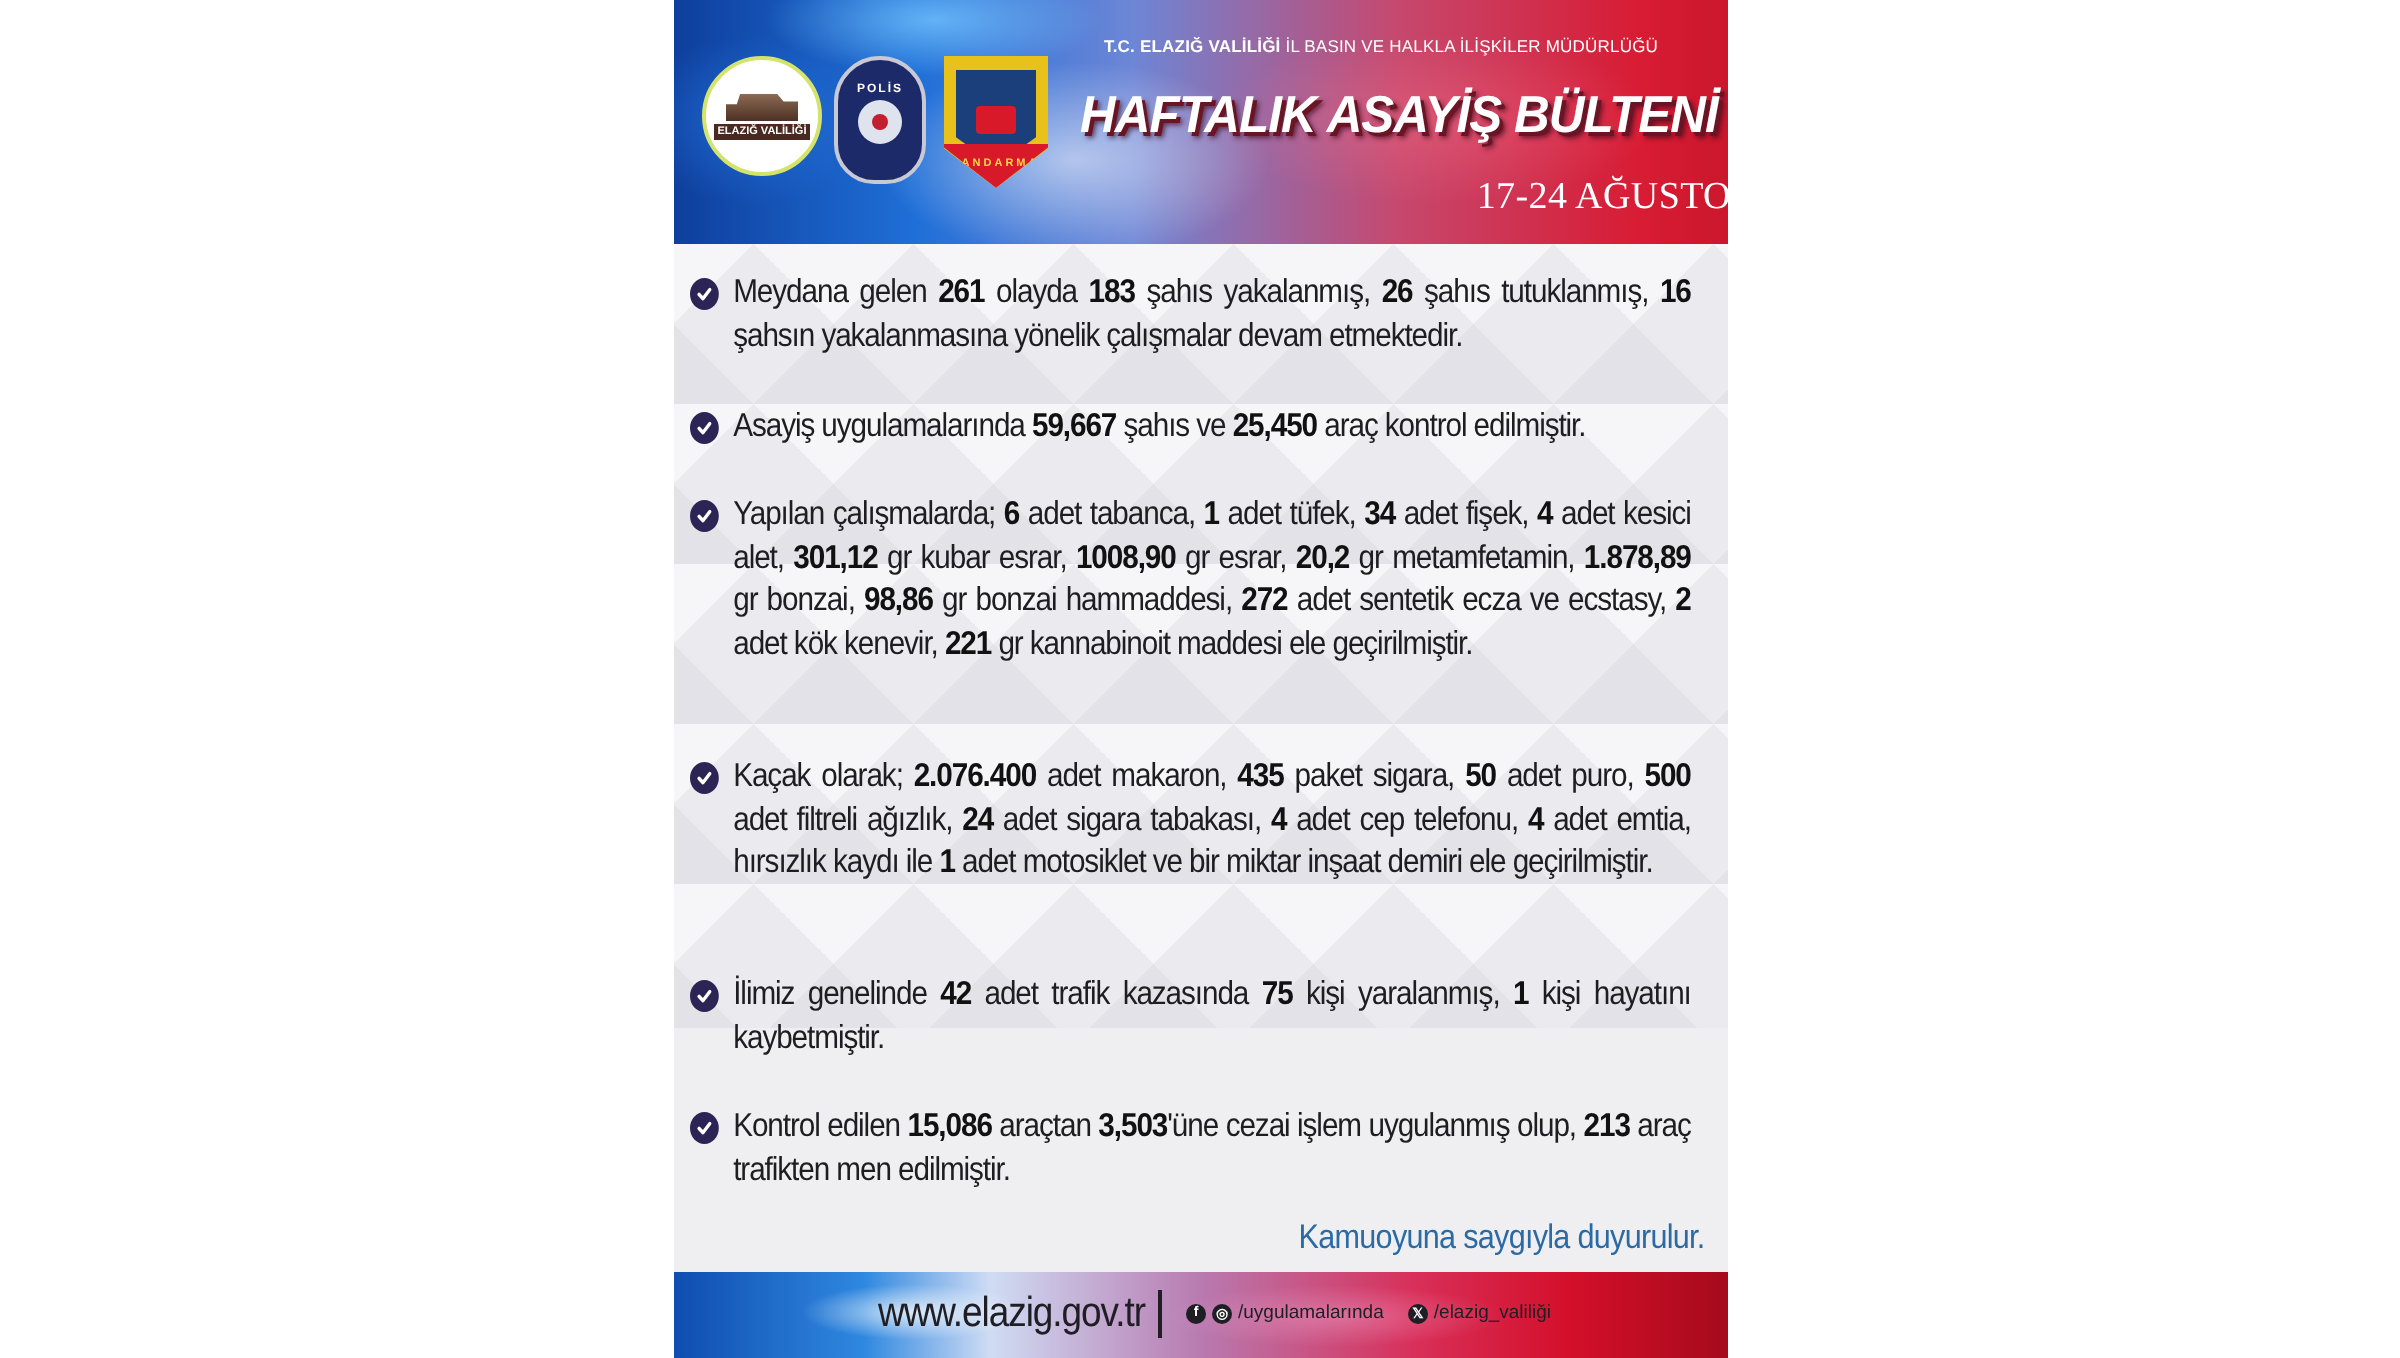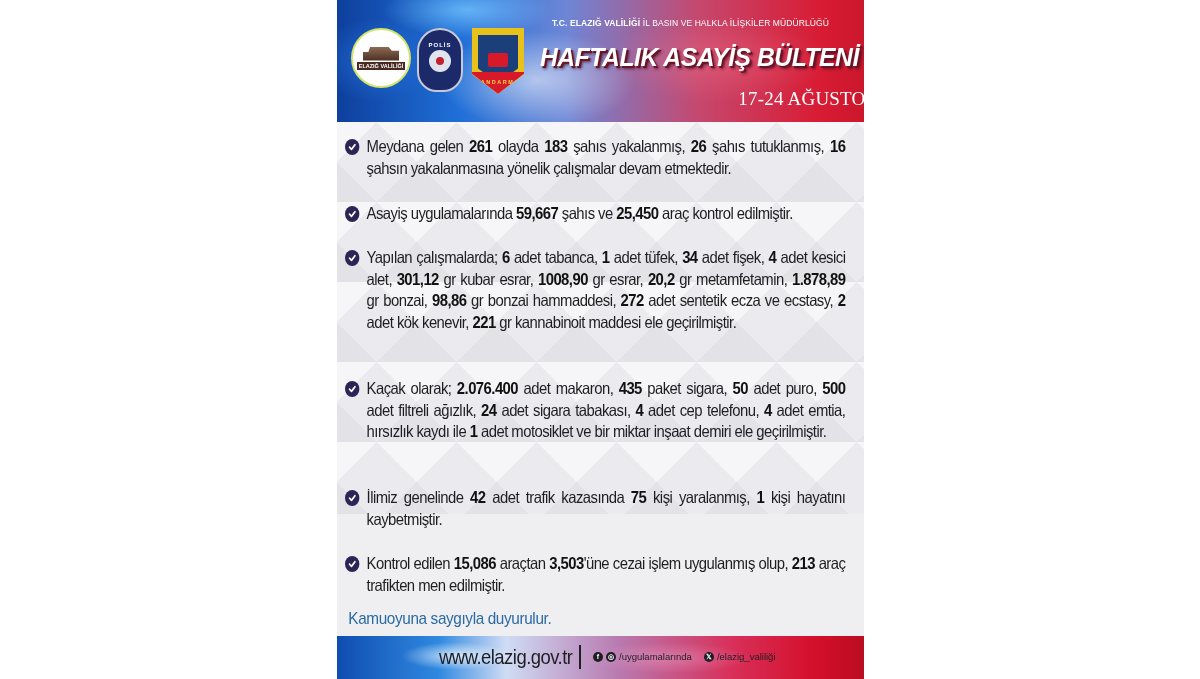--- a/index.html
+++ b/index.html
@@ -86,33 +86,32 @@
     text-align:justify;
   }
   .item .check {
     position:absolute; left:0; top:3px; width:16px; height:16px; border-radius:50%; background:#2b2454;
     display:flex; align-items:center; justify-content:center;
   }
   .item .check svg { width:10px; height:10px; }
   .item .txt { margin-left:24px; display:block; }
   .item b { font-weight:700; color:#111; }
   .closing {
-    position:absolute; left:0; width:527px; top:487px; text-align:left;
+    position:absolute; left:0; width:527px; top:487px; text-align:right;
     font-size:17px; color:#2b6aa3; letter-spacing:-0.4px;
   }
   .closing span { display:inline-block; transform:scaleX(0.9); }
 
   
   .footer {
     position:absolute; left:0; top:636px; width:527px; height:43px;
     background:
       radial-gradient(ellipse 80px 20px at 120px 20px, rgba(255,255,255,0.75), transparent 70%),
       radial-gradient(ellipse 120px 22px at 330px 22px, rgba(240,160,200,0.45), transparent 70%),
       linear-gradient(90deg, #0f4db0 0%, #2f88e0 18%, #cfdcf4 30%, #b87ab0 50%, #d8305a 70%, #d40f2a 85%, #a60a1c 100%);
-    padding-left: 36px;
   }
   .footer .url {
     position:absolute; left:102px; top:9px; font-size:21px; color:#1e1e24; letter-spacing:-0.6px;
     transform:scaleX(0.88); transform-origin:left;
   }
   .footer .sep { position:absolute; left:242px; top:9px; width:2px; height:24px; background:#1e1e24; }
   .footer .soc { position:absolute; left:256px; top:15px; display:flex; align-items:center; gap:3px; font-size:9.5px; color:#1e1e24; }
   .footer .ico { width:10px; height:10px; border-radius:50%; background:#1e1e24; color:#fff; font-size:7px; font-weight:700; display:flex; align-items:center; justify-content:center; }
   .footer .gap { width:6px; }
 </style>

